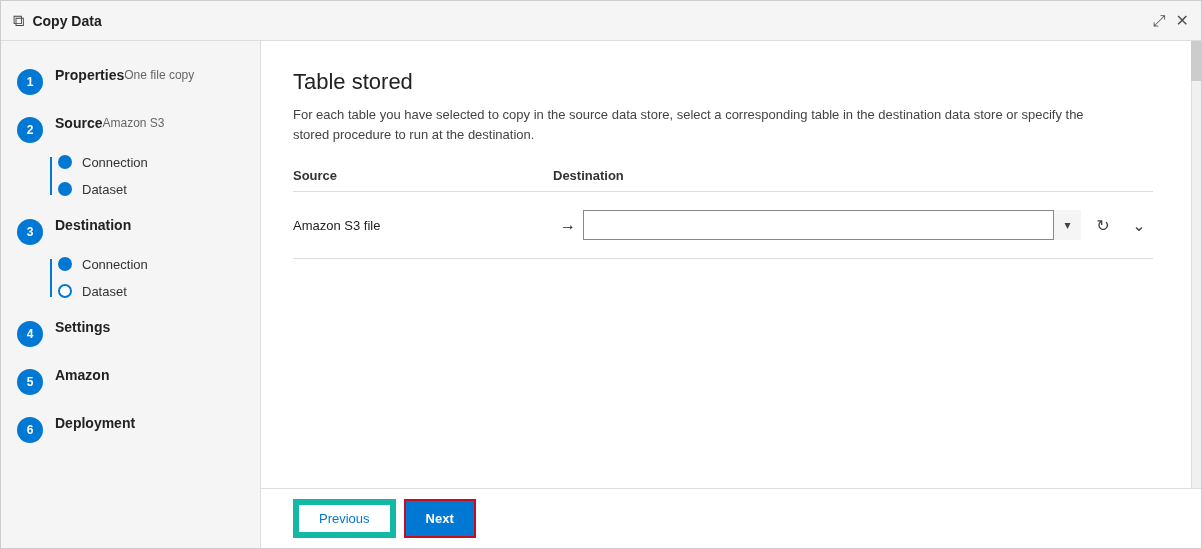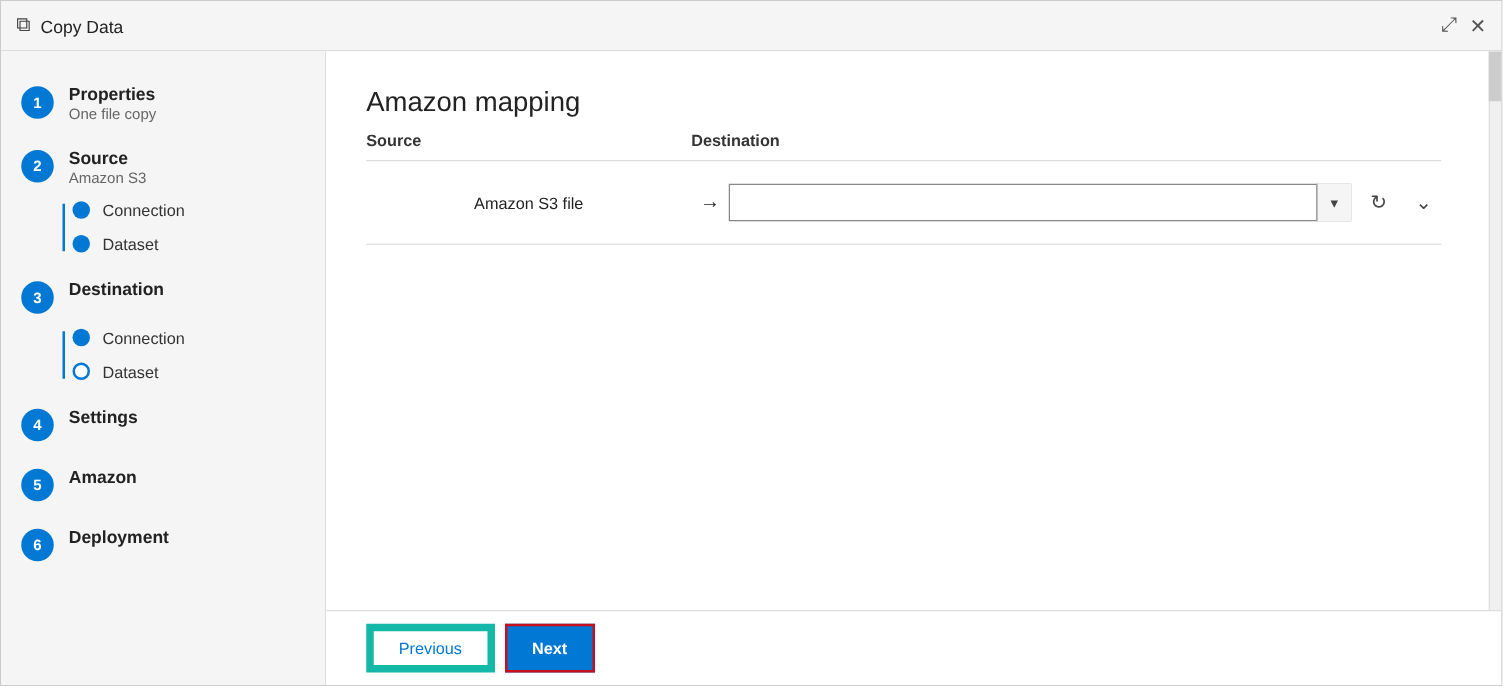--- a/index.html
+++ b/index.html
@@ -37,21 +37,21 @@
       display: flex;
       align-items: center;
       gap: 8px;
     }
     .title-bar-icon {
       font-size: 16px;
       color: #444;
     }
     .title-bar-title {
       font-size: 14px;
-      font-weight: 400;
+      font-weight: 700;
       color: #222;
     }
     .title-bar-controls {
       display: flex;
       gap: 10px;
       align-items: center;
     }
     .title-bar-controls span {
       cursor: pointer;
       font-size: 16px;
@@ -89,21 +89,20 @@
       display: flex;
       align-items: center;
       justify-content: center;
       font-size: 12px;
       font-weight: 700;
       flex-shrink: 0;
       margin-top: 2px;
     }
     .sidebar-item-text {
       display: flex;
-      flex-direction: column;
     }
     .sidebar-item-label {
       font-size: 14px;
       font-weight: 600;
       color: #222;
     }
     .sidebar-item-sublabel {
       font-size: 12px;
       color: #666;
       margin-top: 1px;
@@ -184,21 +183,20 @@
     }
     .mapping-row {
       display: flex;
       align-items: center;
       padding: 10px 0;
     }
     .mapping-source-cell {
       width: 260px;
       font-size: 13px;
       color: #222;
-      text-align: center;
     }
     .arrow-icon {
       width: 30px;
       text-align: center;
       color: #222;
       font-size: 16px;
     }
     .mapping-dest-cell {
       flex: 1;
       display: flex;
@@ -414,21 +412,22 @@
       <div class="sidebar-item">
         <div class="step-circle">6</div>
         <div class="sidebar-item-text">
           <span class="sidebar-item-label">Deployment</span>
         </div>
       </div>
     </div>
 
     <div class="right-panel">
       <div class="panel-body">
-        <h1 class="panel-title">Amazon mapping</h1>
+        <h1 class="panel-title">Table stored</h1>
+        <p class="panel-description">For each table you have selected to copy in the source data store, select a corresponding table in the destination data store or specify the stored procedure to run at the destination.</p>
 
         <div class="mapping-table">
           <div class="mapping-header">
             <div class="mapping-header-source">Source</div>
             <div class="mapping-header-dest">Destination</div>
           </div>
 
           <div class="mapping-row">
             <div class="mapping-source-cell">Amazon S3 file</div>
             <div class="arrow-icon">→</div>

